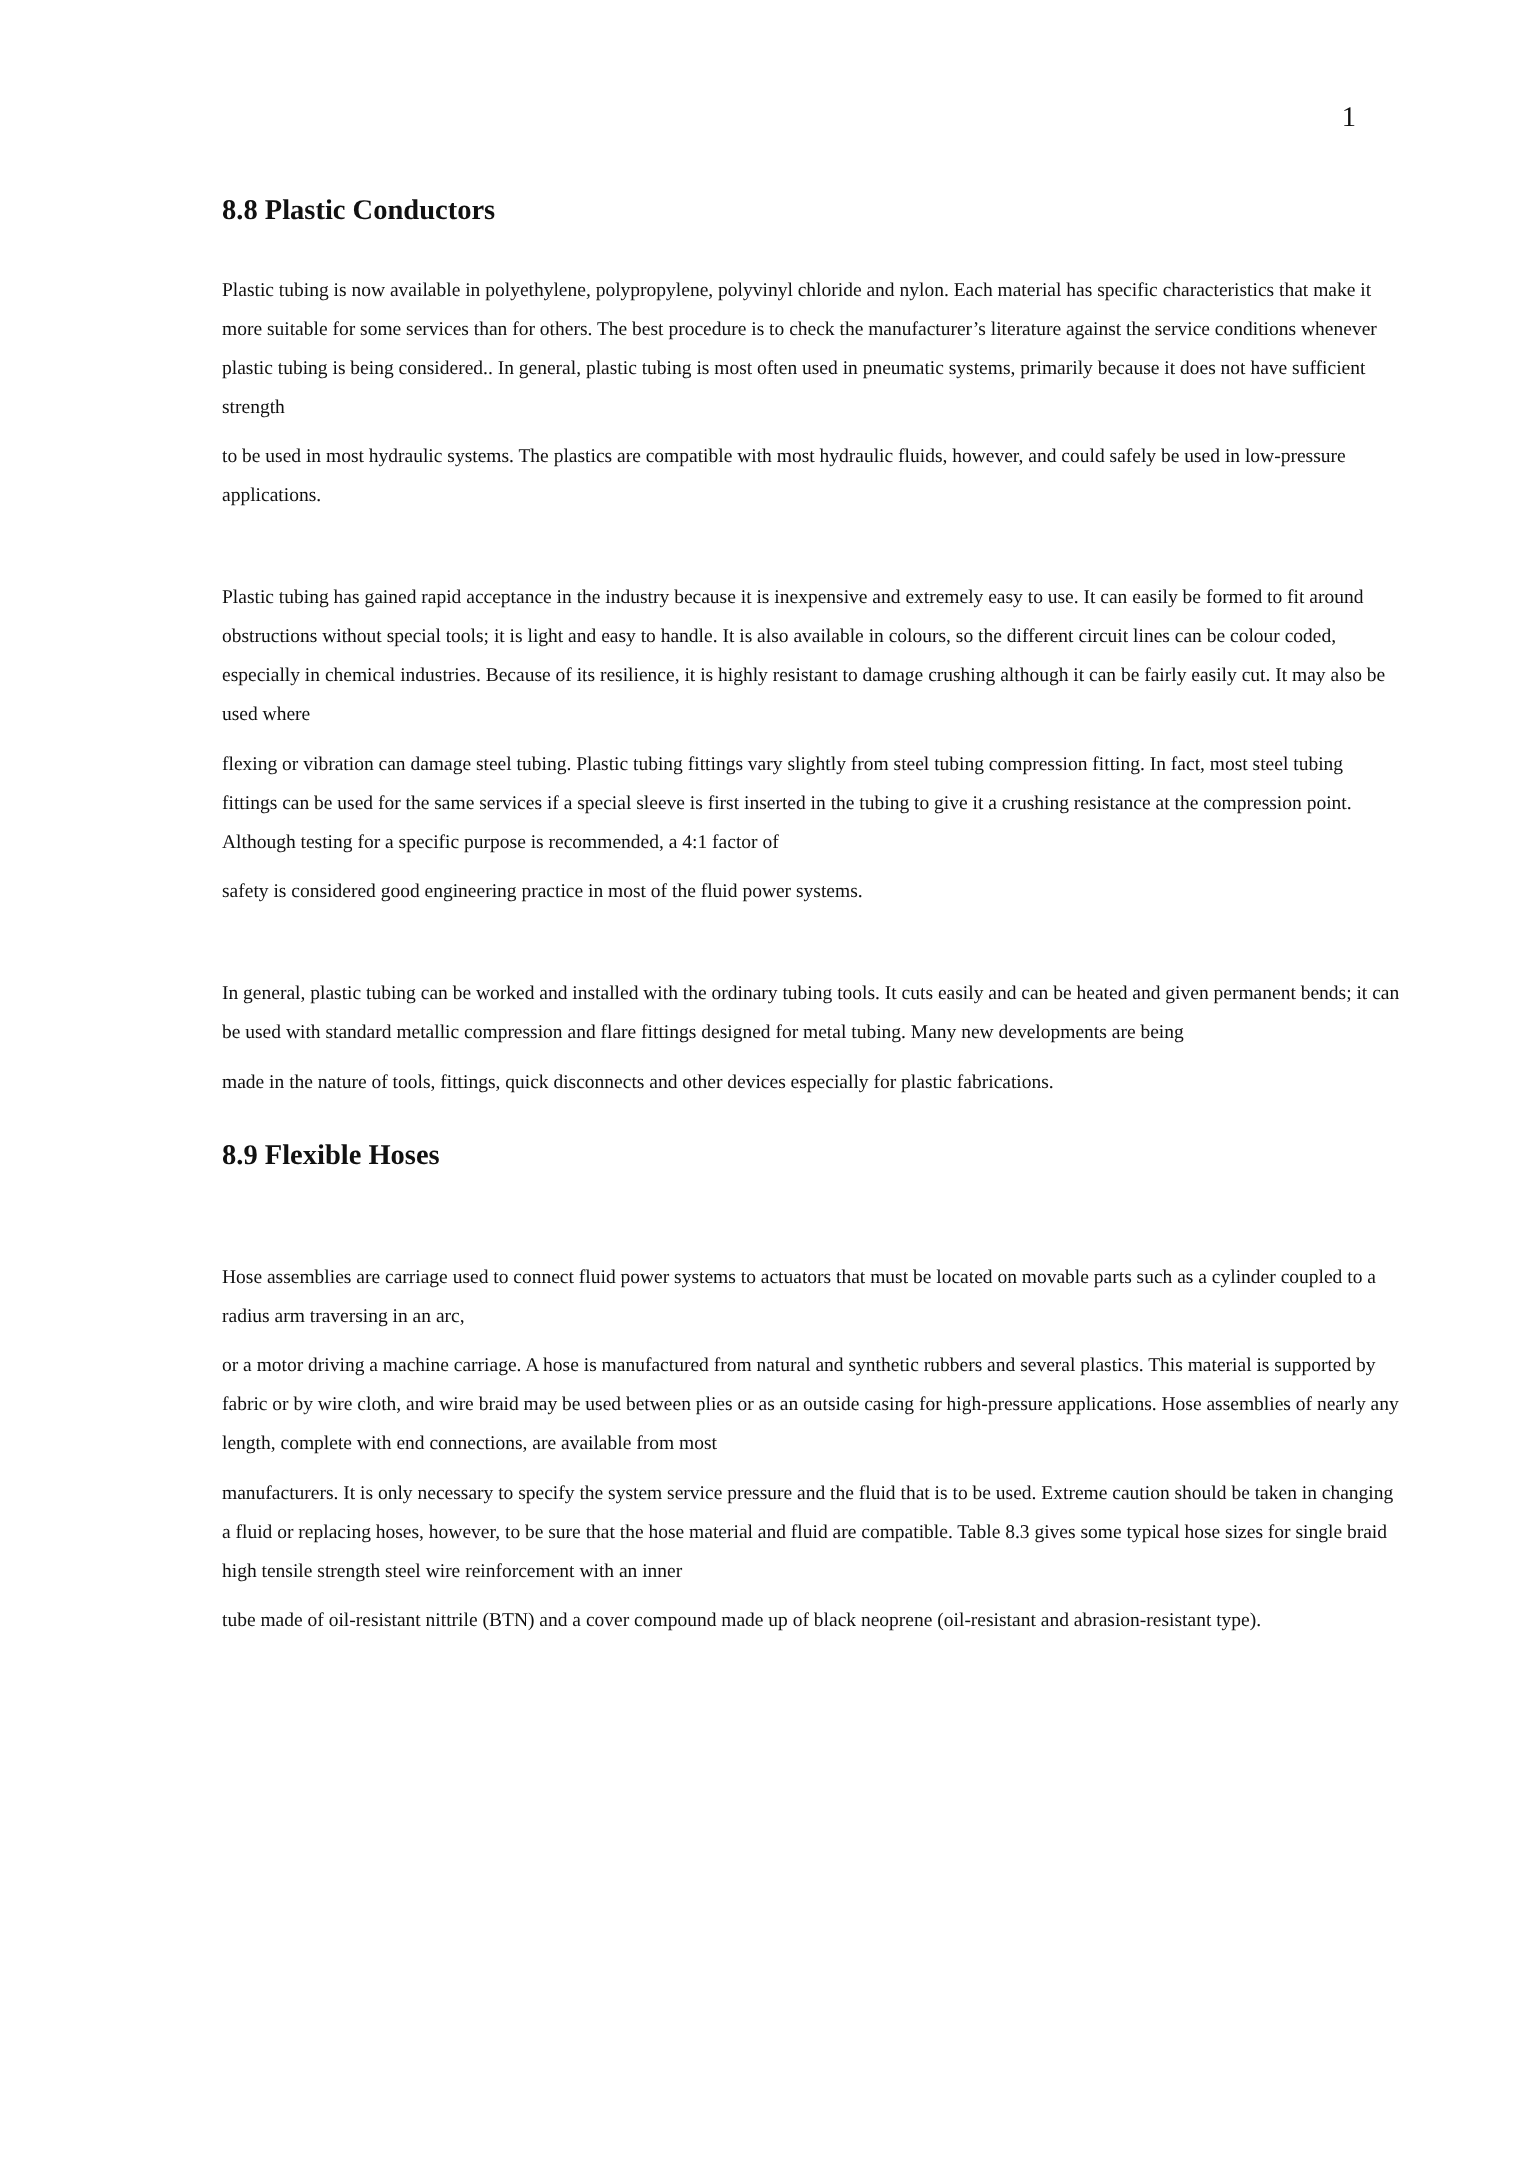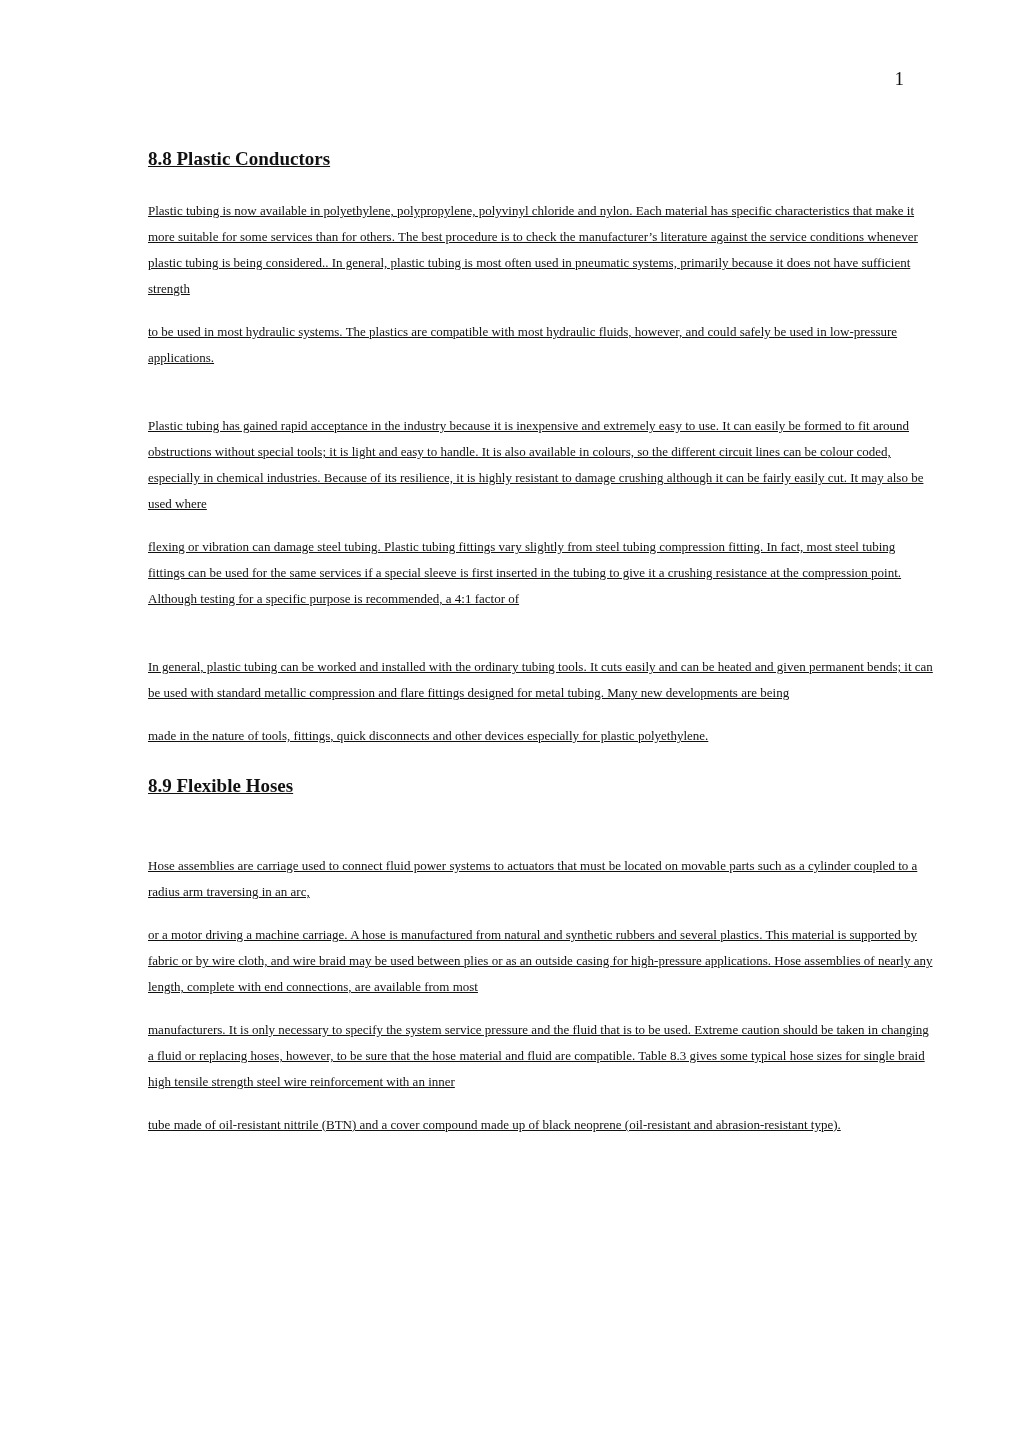--- a/index.html
+++ b/index.html
@@ -18,64 +18,64 @@
   }
   .page-number {
     position: absolute;
     top: 66px;
     right: 120px;
     font-size: 19px;
     line-height: 26px;
   }
   .content {
     position: absolute;
-    top: 146px;
+    top: 128px;
     left: 148px;
     width: 786px;
-    text-decoration: underline;
   }
   h2 {
     font-size: 19px;
     line-height: 26px;
     font-weight: bold;
     margin: 0 0 26px 0;
   }
   h2.h2-later {
     margin: 24px 0 54px 0;
   }
   p {
     font-size: 13px;
     line-height: 26px;
     margin: 0;
     text-align: left;
   }
-  p.gs { margin-top: 17px; }   
+  p.gs { margin-top: 7px; }   
   p.gl { margin-top: 42px; }  
 </style>
 </head>
 <body>
 
 <div class="page-number">1</div>
 
 <div class="content">
 
   <h2>8.8 Plastic Conductors</h2>
 
   <p>Plastic tubing is now available in polyethylene, polypropylene, polyvinyl chloride and nylon. Each material has specific characteristics that make it more suitable for some services than for others. The best procedure is to check the manufacturer’s literature against the service conditions whenever plastic tubing is being considered.. In general, plastic tubing is most often used in pneumatic systems, primarily because it does not have sufficient strength</p>
 
   <p class="gs">to be used in most hydraulic systems. The plastics are compatible with most hydraulic fluids, however, and could safely be used in low-pressure applications.</p>
 
   <p class="gl">Plastic tubing has gained rapid acceptance in the industry because it is inexpensive and extremely easy to use. It can easily be formed to fit around obstructions without special tools; it is light and easy to handle. It is also available in colours, so the different circuit lines can be colour coded, especially in chemical industries. Because of its resilience, it is highly resistant to damage crushing although it can be fairly easily cut. It may also be used where</p>
 
   <p class="gs">flexing or vibration can damage steel tubing. Plastic tubing fittings vary slightly from steel tubing compression fitting. In fact, most steel tubing fittings can be used for the same services if a special sleeve is first inserted in the tubing to give it a crushing resistance at the compression point. Although testing for a specific purpose is recommended, a 4:1 factor of</p>
 
+  <p class="gs">safety is considered good engineering practice in most of the fluid power systems.</p>
 
   <p class="gl">In general, plastic tubing can be worked and installed with the ordinary tubing tools. It cuts easily and can be heated and given permanent bends; it can be used with standard metallic compression and flare fittings designed for metal tubing. Many new developments are being</p>
 
-  <p class="gs">made in the nature of tools, fittings, quick disconnects and other devices especially for plastic polyethylene.</p>
+  <p class="gs">made in the nature of tools, fittings, quick disconnects and other devices especially for plastic fabrications.</p>
 
   <h2 class="h2-later">8.9 Flexible Hoses</h2>
 
   <p>Hose assemblies are carriage used to connect fluid power systems to actuators that must be located on movable parts such as a cylinder coupled to a radius arm traversing in an arc,</p>
 
   <p class="gs">or a motor driving a machine carriage. A hose is manufactured from natural and synthetic rubbers and several plastics. This material is supported by fabric or by wire cloth, and wire braid may be used between plies or as an outside casing for high-pressure applications. Hose assemblies of nearly any length, complete with end connections, are available from most</p>
 
   <p class="gs">manufacturers. It is only necessary to specify the system service pressure and the fluid that is to be used. Extreme caution should be taken in changing a fluid or replacing hoses, however, to be sure that the hose material and fluid are compatible. Table 8.3 gives some typical hose sizes for single braid high tensile strength steel wire reinforcement with an inner</p>
 
   <p class="gs">tube made of oil-resistant nittrile (BTN) and a cover compound made up of black neoprene (oil-resistant and abrasion-resistant type).</p>

